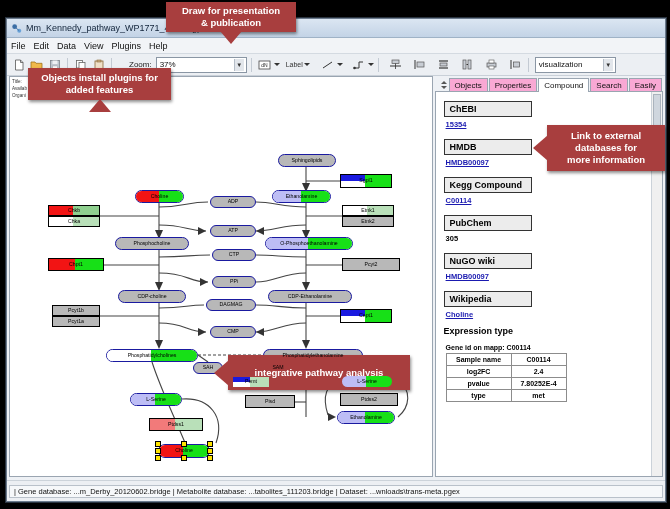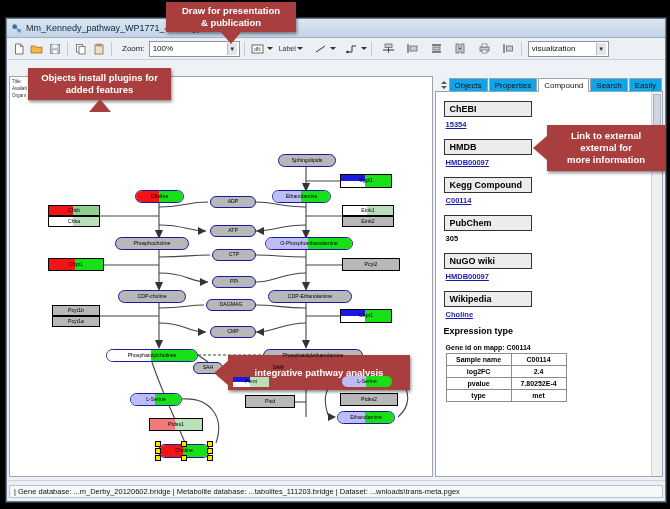--- a/index.html
+++ b/index.html
@@ -13,42 +13,42 @@
             display:flex;align-items:center;padding:0 4px;}
   .titlebar .tb-icon{width:11px;height:11px;margin-right:4px;flex:0 0 auto;}
   .titlebar .tb-text{font-size:9px;color:#12243a;white-space:nowrap;overflow:hidden;}
 
   .menubar{height:15px;background:#f2f4f7;border-bottom:1px solid #d4dae1;display:flex;align-items:center;padding-left:4px;}
   .menubar span{font-size:9px;color:#111;margin-right:8px;cursor:default;}
 
   .toolbar{height:21px;background:#eceff3;border-bottom:1px solid #c9d0d8;display:flex;align-items:center;padding-left:3px;gap:1px;}
   .tb-btn{width:15px;height:15px;display:flex;align-items:center;justify-content:center;border:1px solid transparent;border-radius:2px;}
   .tb-sep{width:1px;height:14px;background:#c3cad3;margin:0 3px;}
-  .zoomlbl{font-size:8px;color:#222;margin:0 3px 0 6px;text-align:right;}
+  .zoomlbl{font-size:8px;color:#222;margin:0 3px 0 13px;text-align:right;}
   .combo{height:14px;border:1px solid #8a96a4;background:#fff;display:flex;align-items:center;
          justify-content:space-between;padding:0 2px 0 3px;font-size:8px;color:#111;}
   .combo .arw{width:9px;height:12px;background:#e2e6eb;border-left:1px solid #b5bdc7;
                display:flex;align-items:center;justify-content:center;font-size:6px;color:#333;}
   .dd{display:flex;align-items:center;gap:1px;}
   .dd .cap{font-size:7px;color:#333;}
   .tri{width:0;height:0;border-left:3px solid transparent;border-right:3px solid transparent;border-top:3px solid #333;}
 
   
   .body-area{position:absolute;left:0;top:55px;right:0;bottom:22px;display:flex;}
   .canvas-wrap{position:relative;width:423px;background:#fff;border:1px solid #9aa5b1;margin:2px 1px 2px 2px;overflow:hidden;}
   .side-wrap{position:relative;flex:1;margin:2px 2px 2px 1px;display:flex;flex-direction:column;}
 
   .statusbar{position:absolute;left:0;right:0;bottom:0;height:20px;background:#eceff3;border-top:1px solid #ccd3da;
              display:flex;align-items:center;}
   .statusbar .st-text{font-size:7.5px;color:#111;border:1px solid #b9c1ca;background:#f6f8fa;
         margin:2px;padding:1px 4px;white-space:nowrap;overflow:hidden;width:100%;box-sizing:border-box;}
 
   
   .tabs{display:flex;align-items:flex-end;height:15px;padding-left:6px;background:#eef1f5;border-bottom:1px solid #9aa5b1;}
-  .tab{font-size:8px;color:#111;padding:2px 5px 1px;border:1px solid #9aa5b1;border-bottom:none;background:#0ea5e9;margin-right:1px;}
+  .tab{font-size:8px;color:#111;padding:2px 5px 1px;border:1px solid #9aa5b1;border-bottom:none;background:#f9a8d4;margin-right:1px;}
   .tab.active{background:#fff;position:relative;top:1px;padding-bottom:2px;}
   .tabs .spin{width:6px;display:flex;flex-direction:column;justify-content:center;margin-right:2px;}
 
   .backpage{flex:1;background:#fff;border:1px solid #9aa5b1;border-top:none;overflow:hidden;position:relative;padding:6px 0 4px 8px;}
   .bp-head{display:inline-block;min-width:76px;border:1px solid #333;background:#ececec;font-size:9px;font-weight:bold;
            color:#000;padding:2px 5px;margin:0 0 3px 0;}
   .bp-link{font-size:7.5px;color:#1a1ab0;text-decoration:underline;display:block;margin:0 0 7px 2px;font-weight:bold;}
   .bp-plain{font-size:7.5px;color:#000;display:block;margin:0 0 7px 2px;font-weight:bold;}
   .bp-exp{font-size:9px;font-weight:bold;color:#000;margin:2px 0 8px 0;}
   .bp-geneid{font-size:7px;font-weight:bold;color:#000;margin:0 0 2px 2px;}
@@ -92,20 +92,28 @@
 
     <div class="titlebar">
       <svg class="tb-icon" viewBox="0 0 12 12">
         <circle cx="4" cy="4" r="2.6" fill="#3b6ea5"></circle>
           <circle cx="9" cy="8.5" r="2.2" fill="#6aa3d8"></circle>
         <line x1="4" y1="4" x2="9" y2="8.5" stroke="#3b6ea5" stroke-width="1"></line>
       </svg>
       <div class="tb-text">Mm_Kennedy_pathway_WP1771_45176.gpml</div>
     </div>
 
+    <div class="menubar">
+      <span>File</span>
+      <span>Edit</span>
+      <span>Data</span>
+      <span>View</span>
+      <span>Plugins</span>
+      <span>Help</span>
+    </div>
 
     <div class="toolbar">
       <div class="tb-btn">
         <svg width="12" height="12" viewBox="0 0 12 12">
             <path d="M2.5 1h5l2.5 2.5V11h-7.5z" fill="#fff" stroke="#555" stroke-width=".8"></path>
             <path d="M7.5 1v2.5H10" fill="none" stroke="#555" stroke-width=".8"></path>
           </svg>
       </div>
       <div class="tb-btn">
         <svg width="13" height="12" viewBox="0 0 13 12">
@@ -129,21 +137,21 @@
       <div class="tb-btn">
         <svg width="12" height="12" viewBox="0 0 12 12">
             <rect x="2" y="2" width="8" height="9" fill="#efe0c8" stroke="#8a6a3a" stroke-width=".8"></rect>
             <rect x="4" y="1" width="4" height="2" fill="#c9ad80" stroke="#8a6a3a" stroke-width=".6"></rect>
           </svg>
       </div>
       <div class="tb-sep"></div>
 
       <span class="zoomlbl">Zoom:</span>
       <div class="combo" style="width:84px;">
-        <span>100%</span>
+        <span>37%</span>
         <span class="arw">▼</span>
       </div>
 
       <div class="tb-sep"></div>
 
       <div class="dd">
         <div class="tb-btn">
           <svg width="13" height="12" viewBox="0 0 13 12">
               <rect x="1" y="2" width="11" height="8" fill="#fff" stroke="#444" stroke-width=".8"></rect>
               <text x="6.5" y="8" font-size="5" text-anchor="middle" fill="#222" font-family="Liberation Sans">dN</text>
@@ -510,21 +518,21 @@
         <div>&amp; publication</div>
       </div>
       <div class="arrow-dn" style="left: 220px; top: 31px;"></div>
       <div class="ann" style="left: 28px; top: 68px; width: 143px; min-height: 32px; font-size: 9.5px; line-height: 1.25; display: flex; flex-direction: column; align-items: center; justify-content: center; padding: 3px 4px; box-sizing: border-box;">
         <div>Objects install plugins for</div>
         <div>added features</div>
       </div>
       <div class="arrow-up" style="left: 88.5px; top: 99px;"></div>
       <div class="ann" style="left: 547px; top: 125px; width: 118px; min-height: 46px; font-size: 9.5px; line-height: 1.25; display: flex; flex-direction: column; align-items: center; justify-content: center; padding: 3px 4px; box-sizing: border-box;">
         <div>Link  to external</div>
-        <div>external  for</div>
+        <div>databases  for</div>
         <div>more information</div>
       </div>
       <div class="arrow-lt" style="left: 533px; top: 135px;"></div>
       <div class="ann" style="left: 228px; top: 355px; width: 182px; min-height: 35px; font-size: 9.5px; line-height: 1.25; display: flex; flex-direction: column; align-items: center; justify-content: center; padding: 3px 4px; box-sizing: border-box;">
         <div>integrative pathway analysis</div>
       </div>
       <div class="arrow-lt" style="left: 214px; top: 359.5px;"></div>
     </div>
 
 </div>

